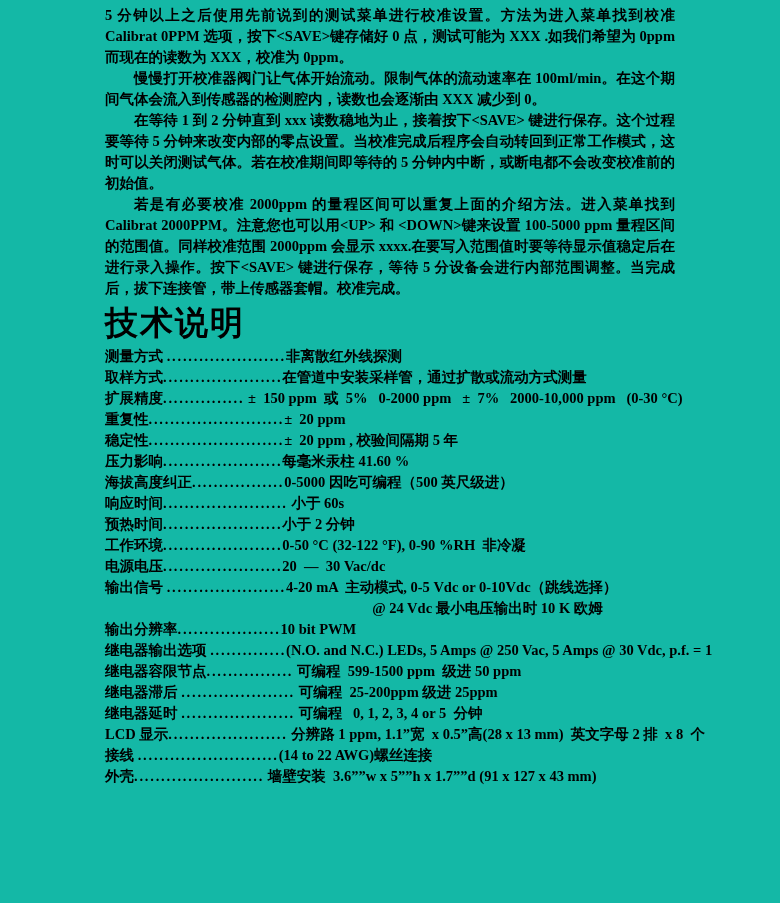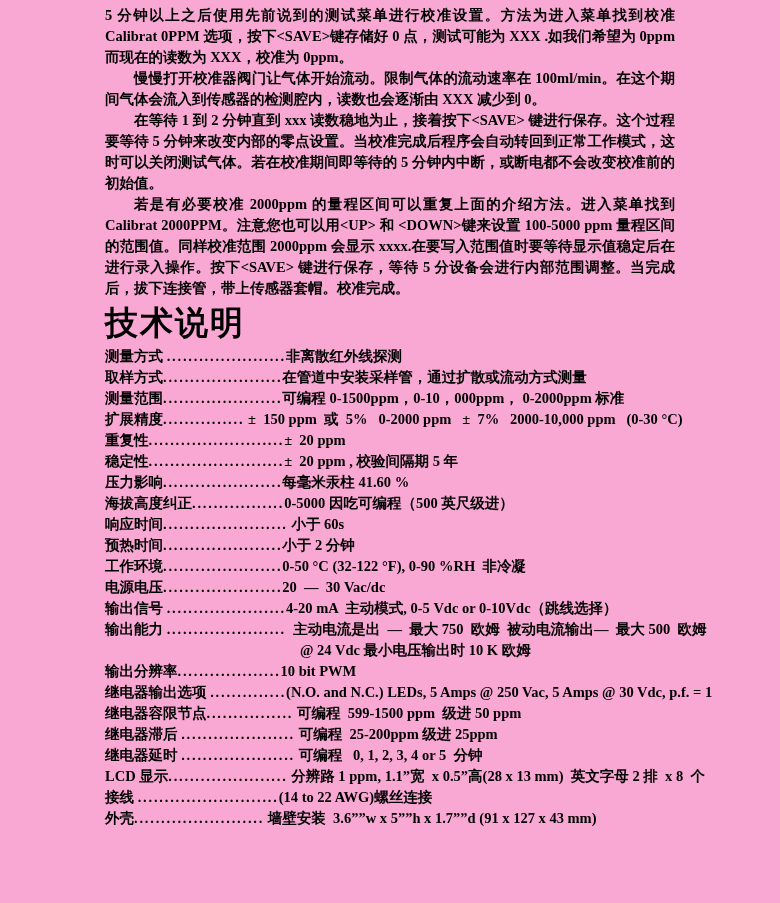--- a/index.html
+++ b/index.html
@@ -1,21 +1,21 @@
 <!DOCTYPE html>
 <html><head>
 <meta charset="utf-8">
 <style>
   html, body { margin: 0; padding: 0; }
   body { width: 780px; height: 903px; background: #ffffff; }
   .page {
     position: relative;
     width: 780px;
     height: 903px;
-    background: #f9a8d4;
+    background: #14b8a6;
     overflow: hidden;
     font-family: "Liberation Serif", "DejaVu Serif", serif;
     font-weight: bold;
     color: #000000;
   }
   .content {
     position: absolute;
     left: 105px;
     top: 5px;
     width: 570px;
@@ -31,50 +31,48 @@
     margin: 6px 0 5px 0;
     font-size: 33px;
     line-height: 36px;
     font-weight: bold;
     letter-spacing: 2px;
   }
   .specs { font-size: 14.5px; line-height: 21px; }
   .spec-row { white-space: pre; }
   .dots { letter-spacing: 1.8px; }
   .spec-cont { white-space: pre; }
-  .cont-a { padding-left: 195px; }
+  .cont-a { padding-left: 195px; text-align: center; }
 </style>
 </head>
 <body>
 
 <div class="page">
   <div class="content">
 
     <p class="para">5 分钟以上之后使用先前说到的测试菜单进行校准设置。方法为进入菜单找到校准 Calibrat 0PPM 选项，按下&lt;SAVE&gt;键存储好 0 点，测试可能为 XXX .如我们希望为 0ppm 而现在的读数为 XXX，校准为 0ppm。</p>
     <p class="para indent">慢慢打开校准器阀门让气体开始流动。限制气体的流动速率在 100ml/min。在这个期间气体会流入到传感器的检测腔内，读数也会逐渐由 XXX 减少到 0。</p>
     <p class="para indent">在等待 1 到 2 分钟直到 xxx 读数稳地为止，接着按下&lt;SAVE&gt; 键进行保存。这个过程要等待 5 分钟来改变内部的零点设置。当校准完成后程序会自动转回到正常工作模式，这时可以关闭测试气体。若在校准期间即等待的 5 分钟内中断，或断电都不会改变校准前的初始值。</p>
     <p class="para indent">若是有必要校准 2000ppm 的量程区间可以重复上面的介绍方法。进入菜单找到 Calibrat 2000PPM。注意您也可以用&lt;UP&gt; 和 &lt;DOWN&gt;键来设置 100-5000 ppm 量程区间的范围值。同样校准范围 2000ppm 会显示 xxxx.在要写入范围值时要等待显示值稳定后在进行录入操作。按下&lt;SAVE&gt; 键进行保存，等待 5 分设备会进行内部范围调整。当完成后，拔下连接管，带上传感器套帽。校准完成。</p>
 
     <h1 class="heading">技术说明</h1>
 
     <div class="specs">
       <div class="spec-row"><span class="spec-label">测量方式 </span><span class="dots">......................</span><span class="spec-value">非离散红外线探测</span></div>
       <div class="spec-row"><span class="spec-label">取样方式</span><span class="dots">......................</span><span class="spec-value">在管道中安装采样管，通过扩散或流动方式测量</span></div>
-      <div class="spec-row"><span class="spec-label">测量范围</span><span class="dots">......................</span><span class="spec-value">可编程 0-1500ppm，0-10，000ppm， 0-2000ppm 标准</span></div>
       <div class="spec-row"><span class="spec-label">扩展精度</span><span class="dots">...............</span><span class="spec-value"> ±  150 ppm  或  5%   0-2000 ppm   ±  7%   2000-10,000 ppm   (0-30 °C)</span></div>
       <div class="spec-row"><span class="spec-label">重复性</span><span class="dots">.........................</span><span class="spec-value">±  20 ppm</span></div>
       <div class="spec-row"><span class="spec-label">稳定性</span><span class="dots">.........................</span><span class="spec-value">±  20 ppm , 校验间隔期 5 年</span></div>
       <div class="spec-row"><span class="spec-label">压力影响</span><span class="dots">......................</span><span class="spec-value">每毫米汞柱 41.60 %</span></div>
       <div class="spec-row"><span class="spec-label">海拔高度纠正</span><span class="dots">.................</span><span class="spec-value">0-5000 因吃可编程（500 英尺级进）</span></div>
       <div class="spec-row"><span class="spec-label">响应时间</span><span class="dots">.......................</span><span class="spec-value"> 小于 60s</span></div>
       <div class="spec-row"><span class="spec-label">预热时间</span><span class="dots">......................</span><span class="spec-value">小于 2 分钟</span></div>
       <div class="spec-row"><span class="spec-label">工作环境</span><span class="dots">......................</span><span class="spec-value">0-50 °C (32-122 °F), 0-90 %RH  非冷凝</span></div>
       <div class="spec-row"><span class="spec-label">电源电压</span><span class="dots">......................</span><span class="spec-value">20  —  30 Vac/dc</span></div>
       <div class="spec-row"><span class="spec-label">输出信号 </span><span class="dots">......................</span><span class="spec-value">4-20 mA  主动模式, 0-5 Vdc or 0-10Vdc（跳线选择）</span></div>
-      <div class="spec-row"><span class="spec-label">输出能力 </span><span class="dots">......................</span><span class="spec-value">  主动电流是出  —  最大 750  欧姆  被动电流输出—  最大 500  欧姆</span></div>
       <div class="spec-cont cont-a">@ 24 Vdc 最小电压输出时 10 K 欧姆</div>
       <div class="spec-row"><span class="spec-label">输出分辨率</span><span class="dots">...................</span><span class="spec-value">10 bit PWM</span></div>
       <div class="spec-row"><span class="spec-label">继电器输出选项 </span><span class="dots">..............</span><span class="spec-value">(N.O. and N.C.) LEDs, 5 Amps @ 250 Vac, 5 Amps @ 30 Vdc, p.f. = 1</span></div>
       <div class="spec-row"><span class="spec-label">继电器容限节点</span><span class="dots">................</span><span class="spec-value"> 可编程  599-1500 ppm  级进 50 ppm</span></div>
       <div class="spec-row"><span class="spec-label">继电器滞后 </span><span class="dots">.....................</span><span class="spec-value"> 可编程  25-200ppm 级进 25ppm</span></div>
       <div class="spec-row"><span class="spec-label">继电器延时 </span><span class="dots">.....................</span><span class="spec-value"> 可编程   0, 1, 2, 3, 4 or 5  分钟</span></div>
       <div class="spec-row"><span class="spec-label">LCD 显示</span><span class="dots">......................</span><span class="spec-value"> 分辨路 1 ppm, 1.1”宽  x 0.5”高(28 x 13 mm)  英文字母 2 排  x 8  个</span></div>
       <div class="spec-row"><span class="spec-label">接线 </span><span class="dots">..........................</span><span class="spec-value">(14 to 22 AWG)螺丝连接</span></div>
       <div class="spec-row"><span class="spec-label">外壳</span><span class="dots">........................</span><span class="spec-value"> 墙壁安装  3.6””w x 5””h x 1.7””d (91 x 127 x 43 mm)</span></div>
 

